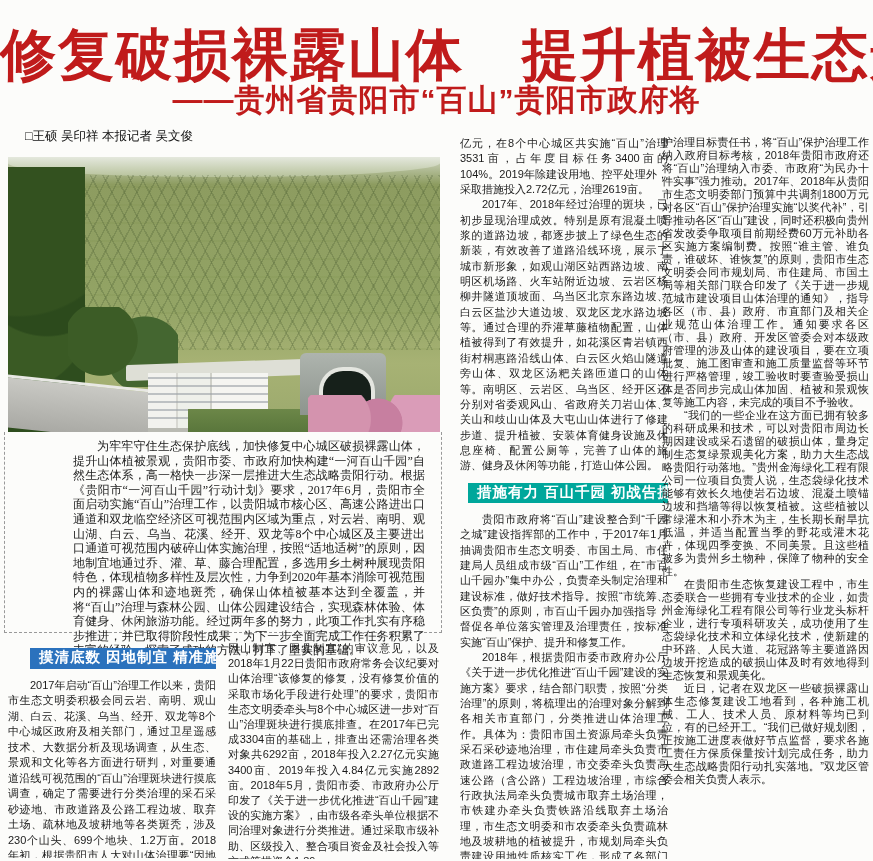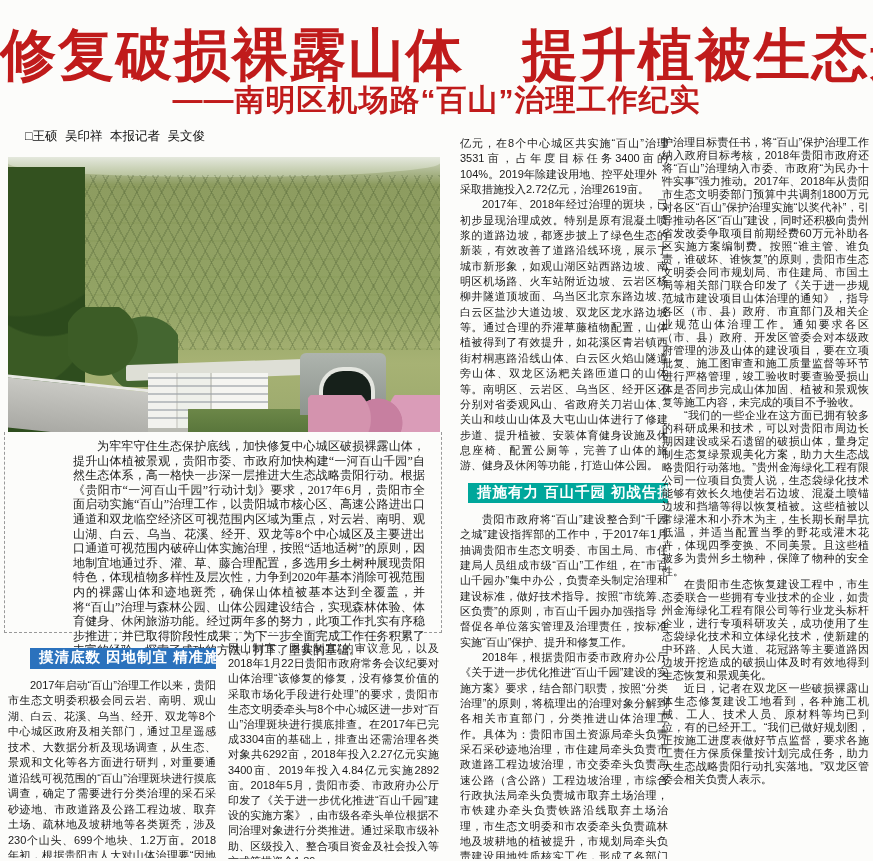--- a/index.html
+++ b/index.html
@@ -11,21 +11,21 @@
   .title{
     position:absolute; left:0; top:18px; width:854px; text-align:center;
     font-size:56px; font-weight:bold; color:#c01b1b; letter-spacing:2px; white-space:nowrap;
   }
   .subtitle{
     position:absolute; left:0; top:80px; width:873px; text-align:center;
     font-size:30px; font-weight:bold; color:#c01b1b; letter-spacing:1px; white-space:nowrap;
   }
   .byline{
     position:absolute; left:25px; top:128px; width:200px;
-    font-family:Liberation Mono, monospace; font-size:12.5px; color:#111;
+    font-family:Liberation Sans, sans-serif; font-size:12.5px; color:#111;
     border-bottom:1.5px solid #111; padding-bottom:24px; white-space:nowrap;
   }
   
   .photo{
     position:absolute; left:8px; top:157px; width:432px; height:275px; overflow:hidden;
     background:linear-gradient(#cfd6c2 0%, #8d9c60 10%, #93a465 55%, #a7b274 75%, #9aa86c 100%);
   }
   .ph-net{
     position:absolute; left:0; top:18px; width:432px; height:175px; opacity:.55;
     background:
@@ -112,21 +112,21 @@
   }
   .h-blue{background:#2b72bd; margin:0 0 9px 22px;}
   .h-teal{background:#00a79b; margin:9px 0 9px 8px;}
 </style>
 </head>
 <body>
 
 <div class="page">
 
   <div class="title">修复破损裸露山体　提升植被生态景观</div>
-  <div class="subtitle">——南明区机场路“百山”治理工作纪实</div>
+  <div class="subtitle">——贵州省贵阳市“百山”贵阳市政府将</div>
   <div class="byline">□王硕 吴印祥 本报记者 吴文俊</div>
 
   <div class="photo">
     <div class="ph-ridge"></div>
     <div class="ph-net"></div>
     <div class="ph-trees"></div>
     <div class="ph-trees2"></div>
     <div class="ph-road"></div>
     <div class="ph-wall"></div>
     <div class="ph-buildings"></div>

